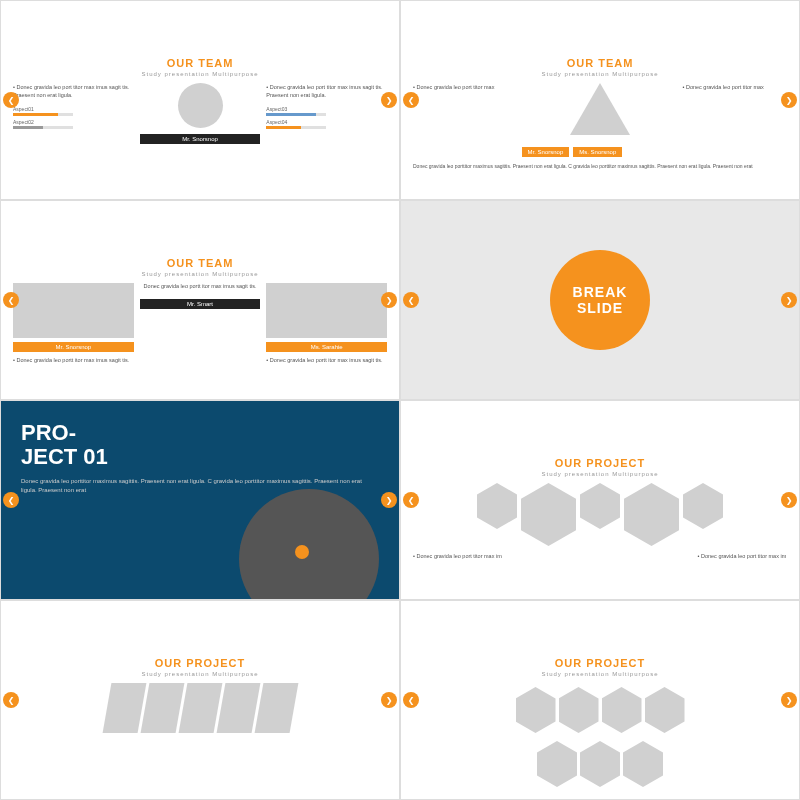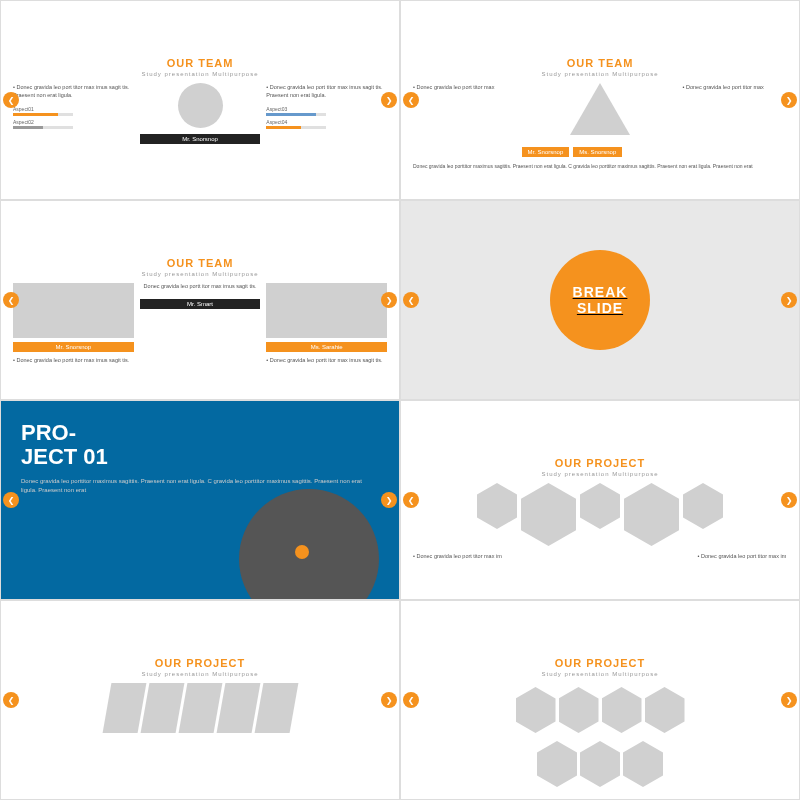--- a/index.html
+++ b/index.html
@@ -14,21 +14,21 @@
       background: #e8e8e8;
     }
     .slide {
       background: #f0f0f0;
       border: 1px solid #ddd;
       position: relative;
       overflow: hidden;
       padding: 12px;
     }
     .slide-white { background: #fff; }
-    .slide-dark { background: #0369a1; }
+    .slide-dark { background: #0c4a6e; }
     .slide-gray { background: #e8e8e8; }
 
     
     .slide-title {
       text-align: center;
       font-size: 11px;
       font-weight: bold;
       letter-spacing: 1px;
       color: #333;
       margin-bottom: 2px;
@@ -143,21 +143,20 @@
       color: #555;
       line-height: 1.4;
     }
 
     
     .break-slide-content {
       display: flex;
       align-items: center;
       justify-content: center;
       height: 100%;
-      text-decoration: underline;
     }
     .break-circle {
       width: 100px;
       height: 100px;
       border-radius: 50%;
       background: #f5921e;
       display: flex;
       align-items: center;
       justify-content: center;
       text-align: center;

